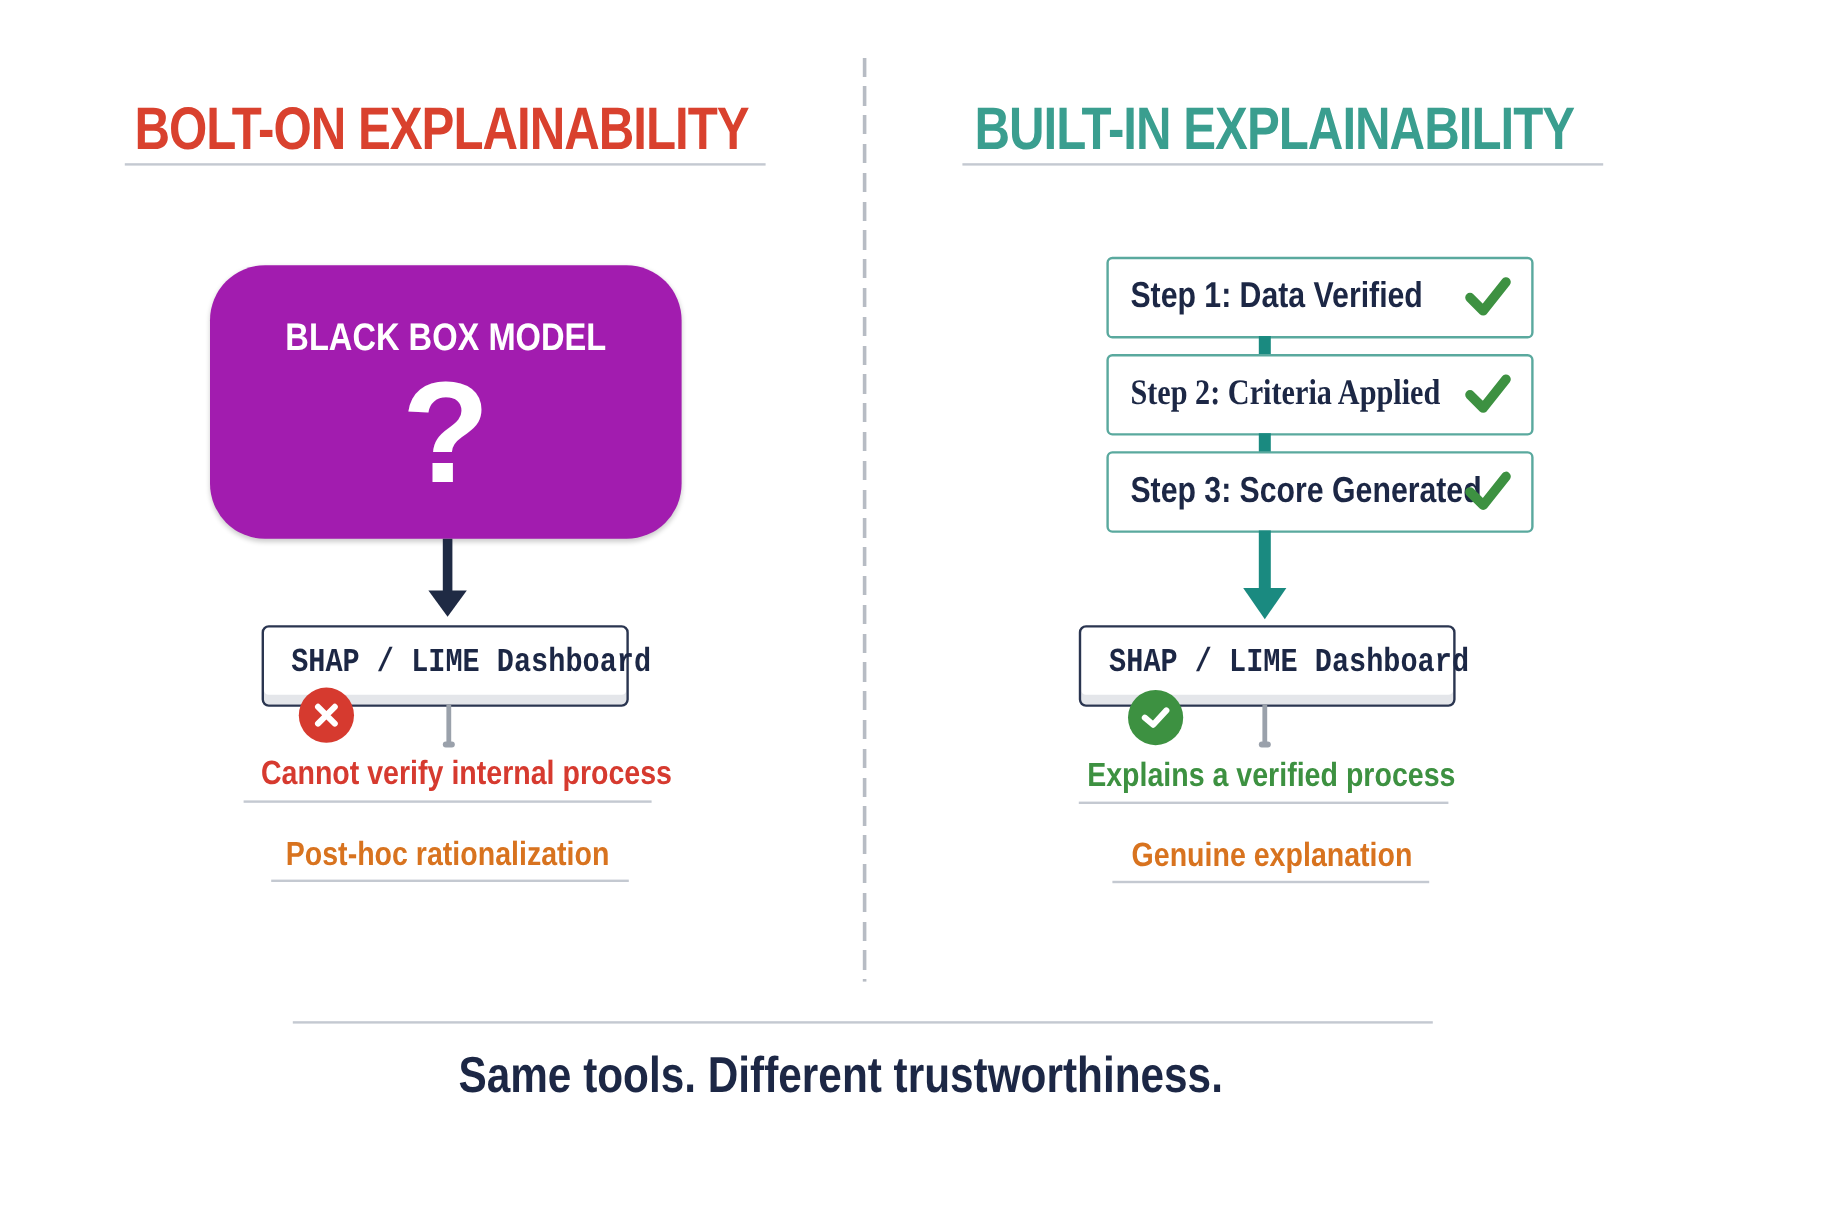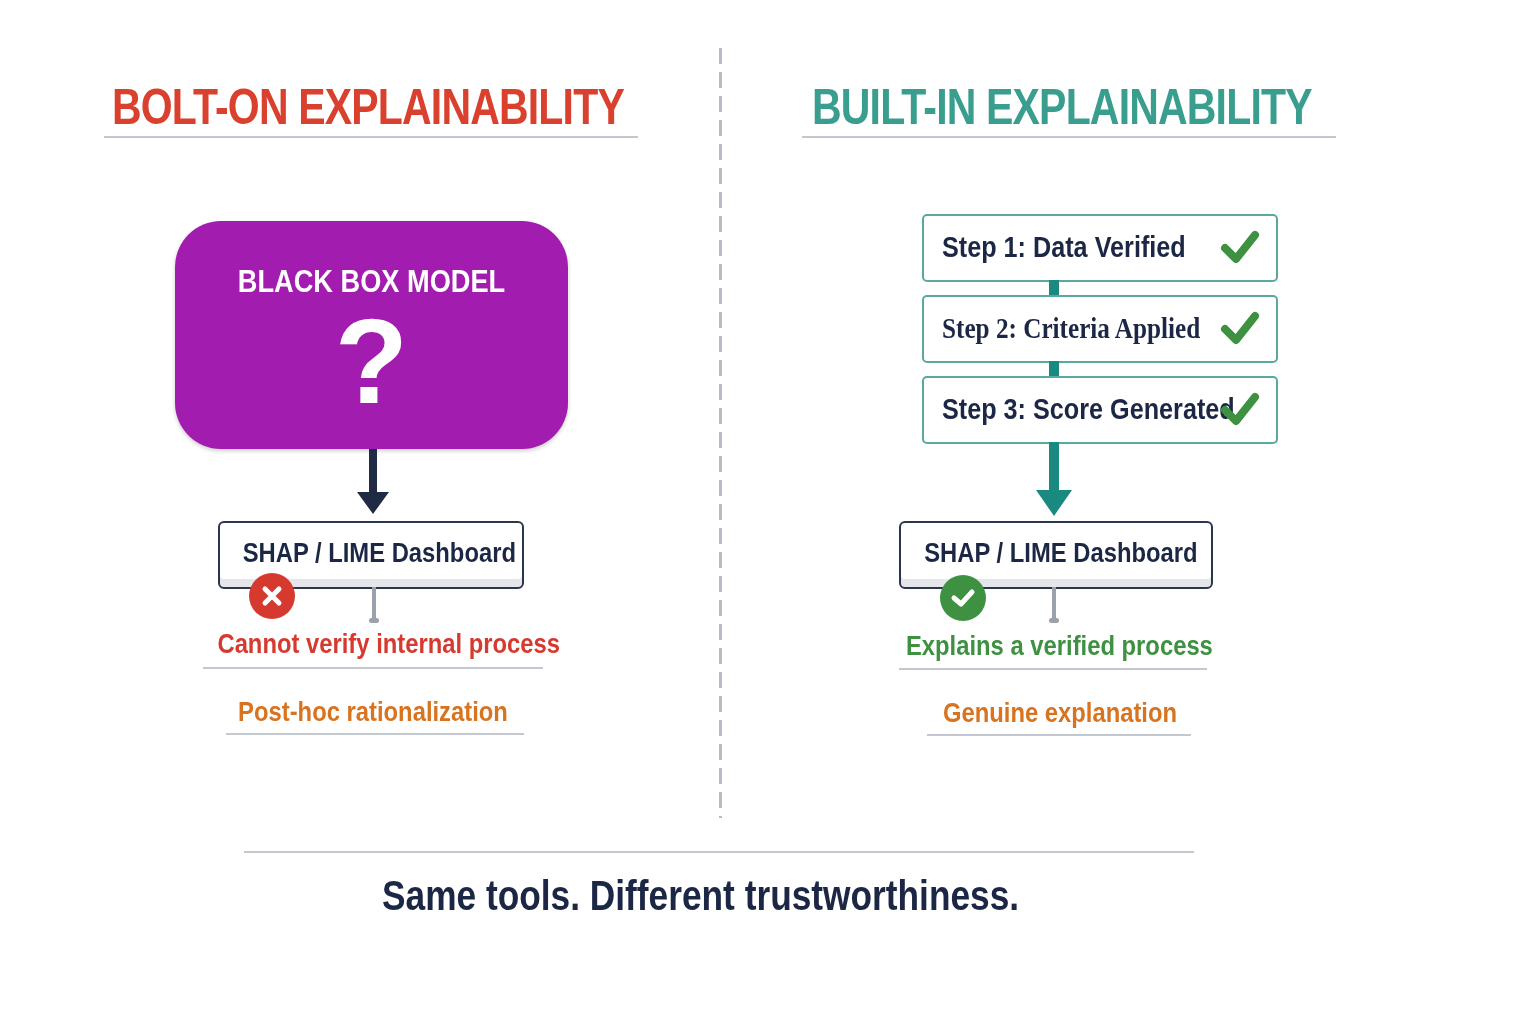--- a/index.html
+++ b/index.html
@@ -11,21 +11,21 @@
   .title-right { left:812px; top:78px; color:#3a9e8f; }
   .rule { height:2px; background:#c4c9d1; }
   .divider { left:719px; top:48px; width:3px; height:770px;
              background:repeating-linear-gradient(to bottom,#b7bcc4 0 16px,transparent 16px 24px); }
   .blackbox { left:175px; top:221px; width:393px; height:228px; background:#a21caf; border-radius:46px;
               box-shadow:0 2px 4px rgba(0,0,0,0.2); }
   .bb-title { position:absolute; left:0; right:0; top:42px; text-align:center; color:#fff; font-weight:bold;
               font-size:32px; transform:scaleX(0.85); }
   .bb-q { position:absolute; left:0; right:0; top:80px; text-align:center; color:#fff; font-weight:bold; font-size:120px; line-height:1; }
   .arrow-shaft { width:8px; }
-  .dash-box { background:#fff; border:2px solid #2a3550; border-radius:6px; box-shadow:inset 0 -8px 0 #e4e6ea; }
+  .dash-box { background:#fff; border:2px solid #2a3550; border-radius:6px; box-shadow:inset 0 -8px 0 #e4e6ea;font-family:Liberation Mono, monospace; }
   .dash-text { position:absolute; left:0; right:0; top:14px; text-align:center; color:#1c2745; font-weight:bold;
                font-size:28px; transform:scaleX(0.85); white-space:nowrap; }
   .badge { width:46px; height:46px; border-radius:50%; display:flex; align-items:center; justify-content:center;
            color:#fff; font-weight:bold; font-size:30px; }
   .stem { width:4px; background:#9aa1ab; }
   .stem-dot { width:10px; height:5px; border-radius:3px; background:#9aa1ab; }
   .caption { font-weight:bold; font-size:28px; transform:scaleX(0.85); white-space:nowrap; text-align:center; }
   .step { left:886px; width:352px; height:64px; background:#fff; border:2px solid #5aa99e; border-radius:5px;margin-left:36px; }
   .step-text { position:absolute; left:18px; top:14px; color:#1c2745; font-weight:bold; font-size:30px;
                transform:scaleX(0.84); transform-origin:left center; white-space:nowrap; }

